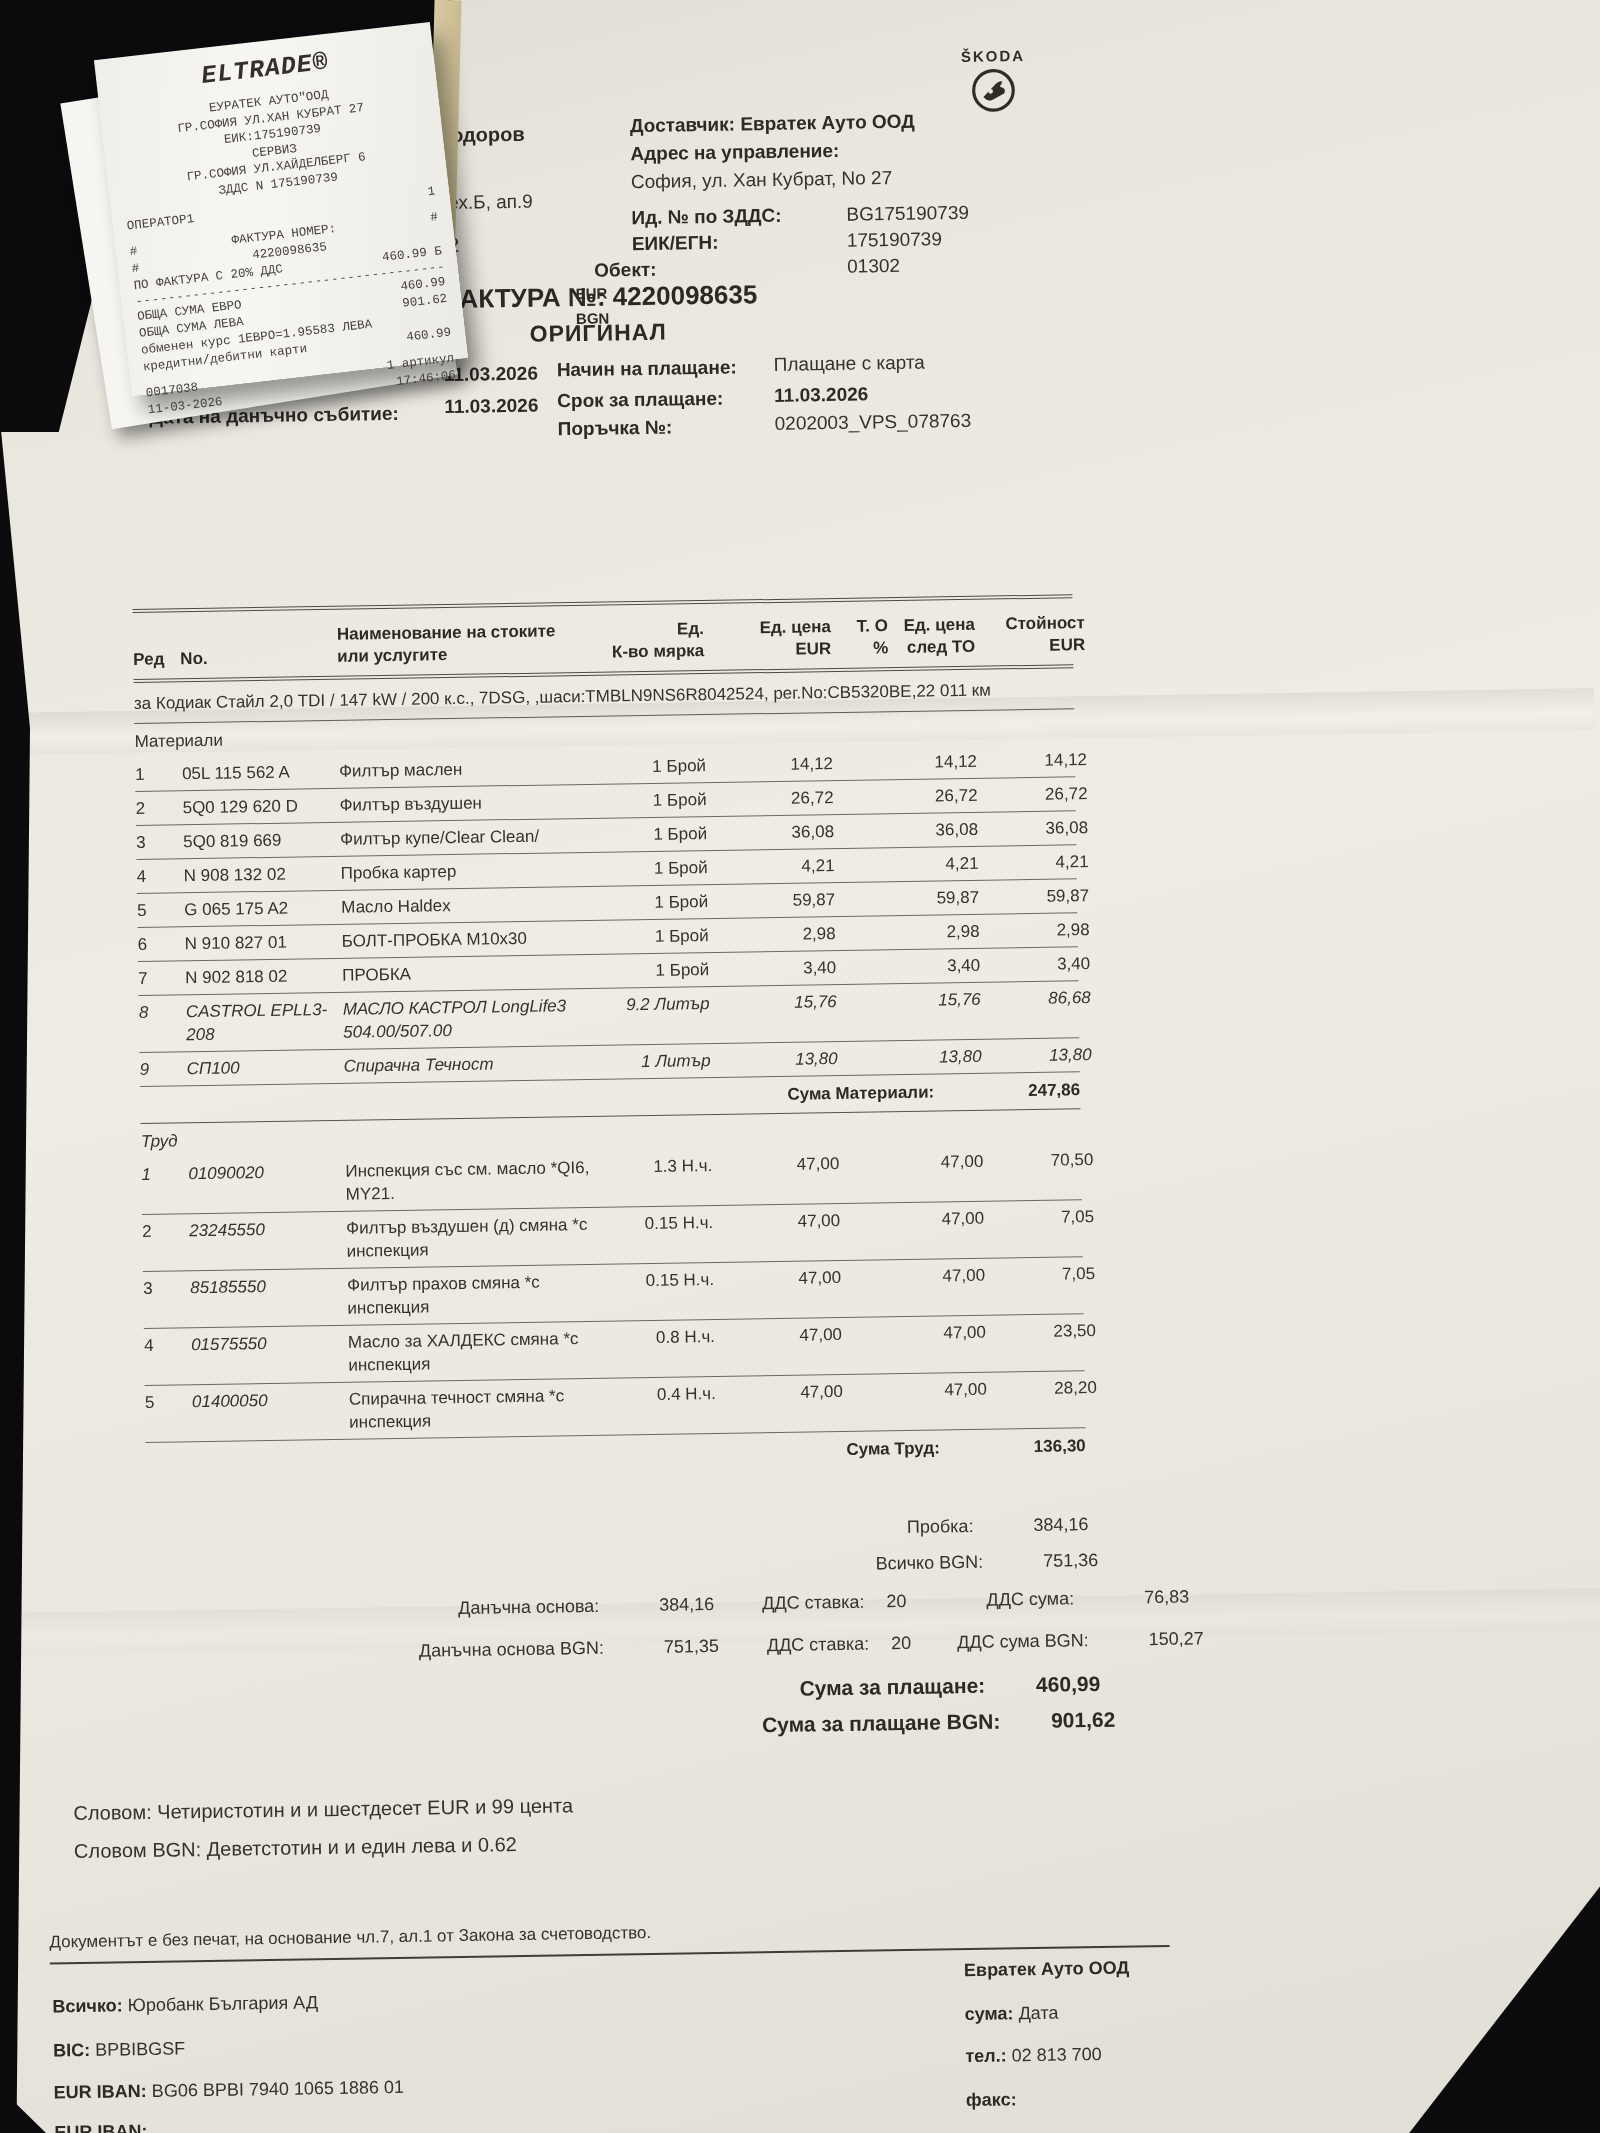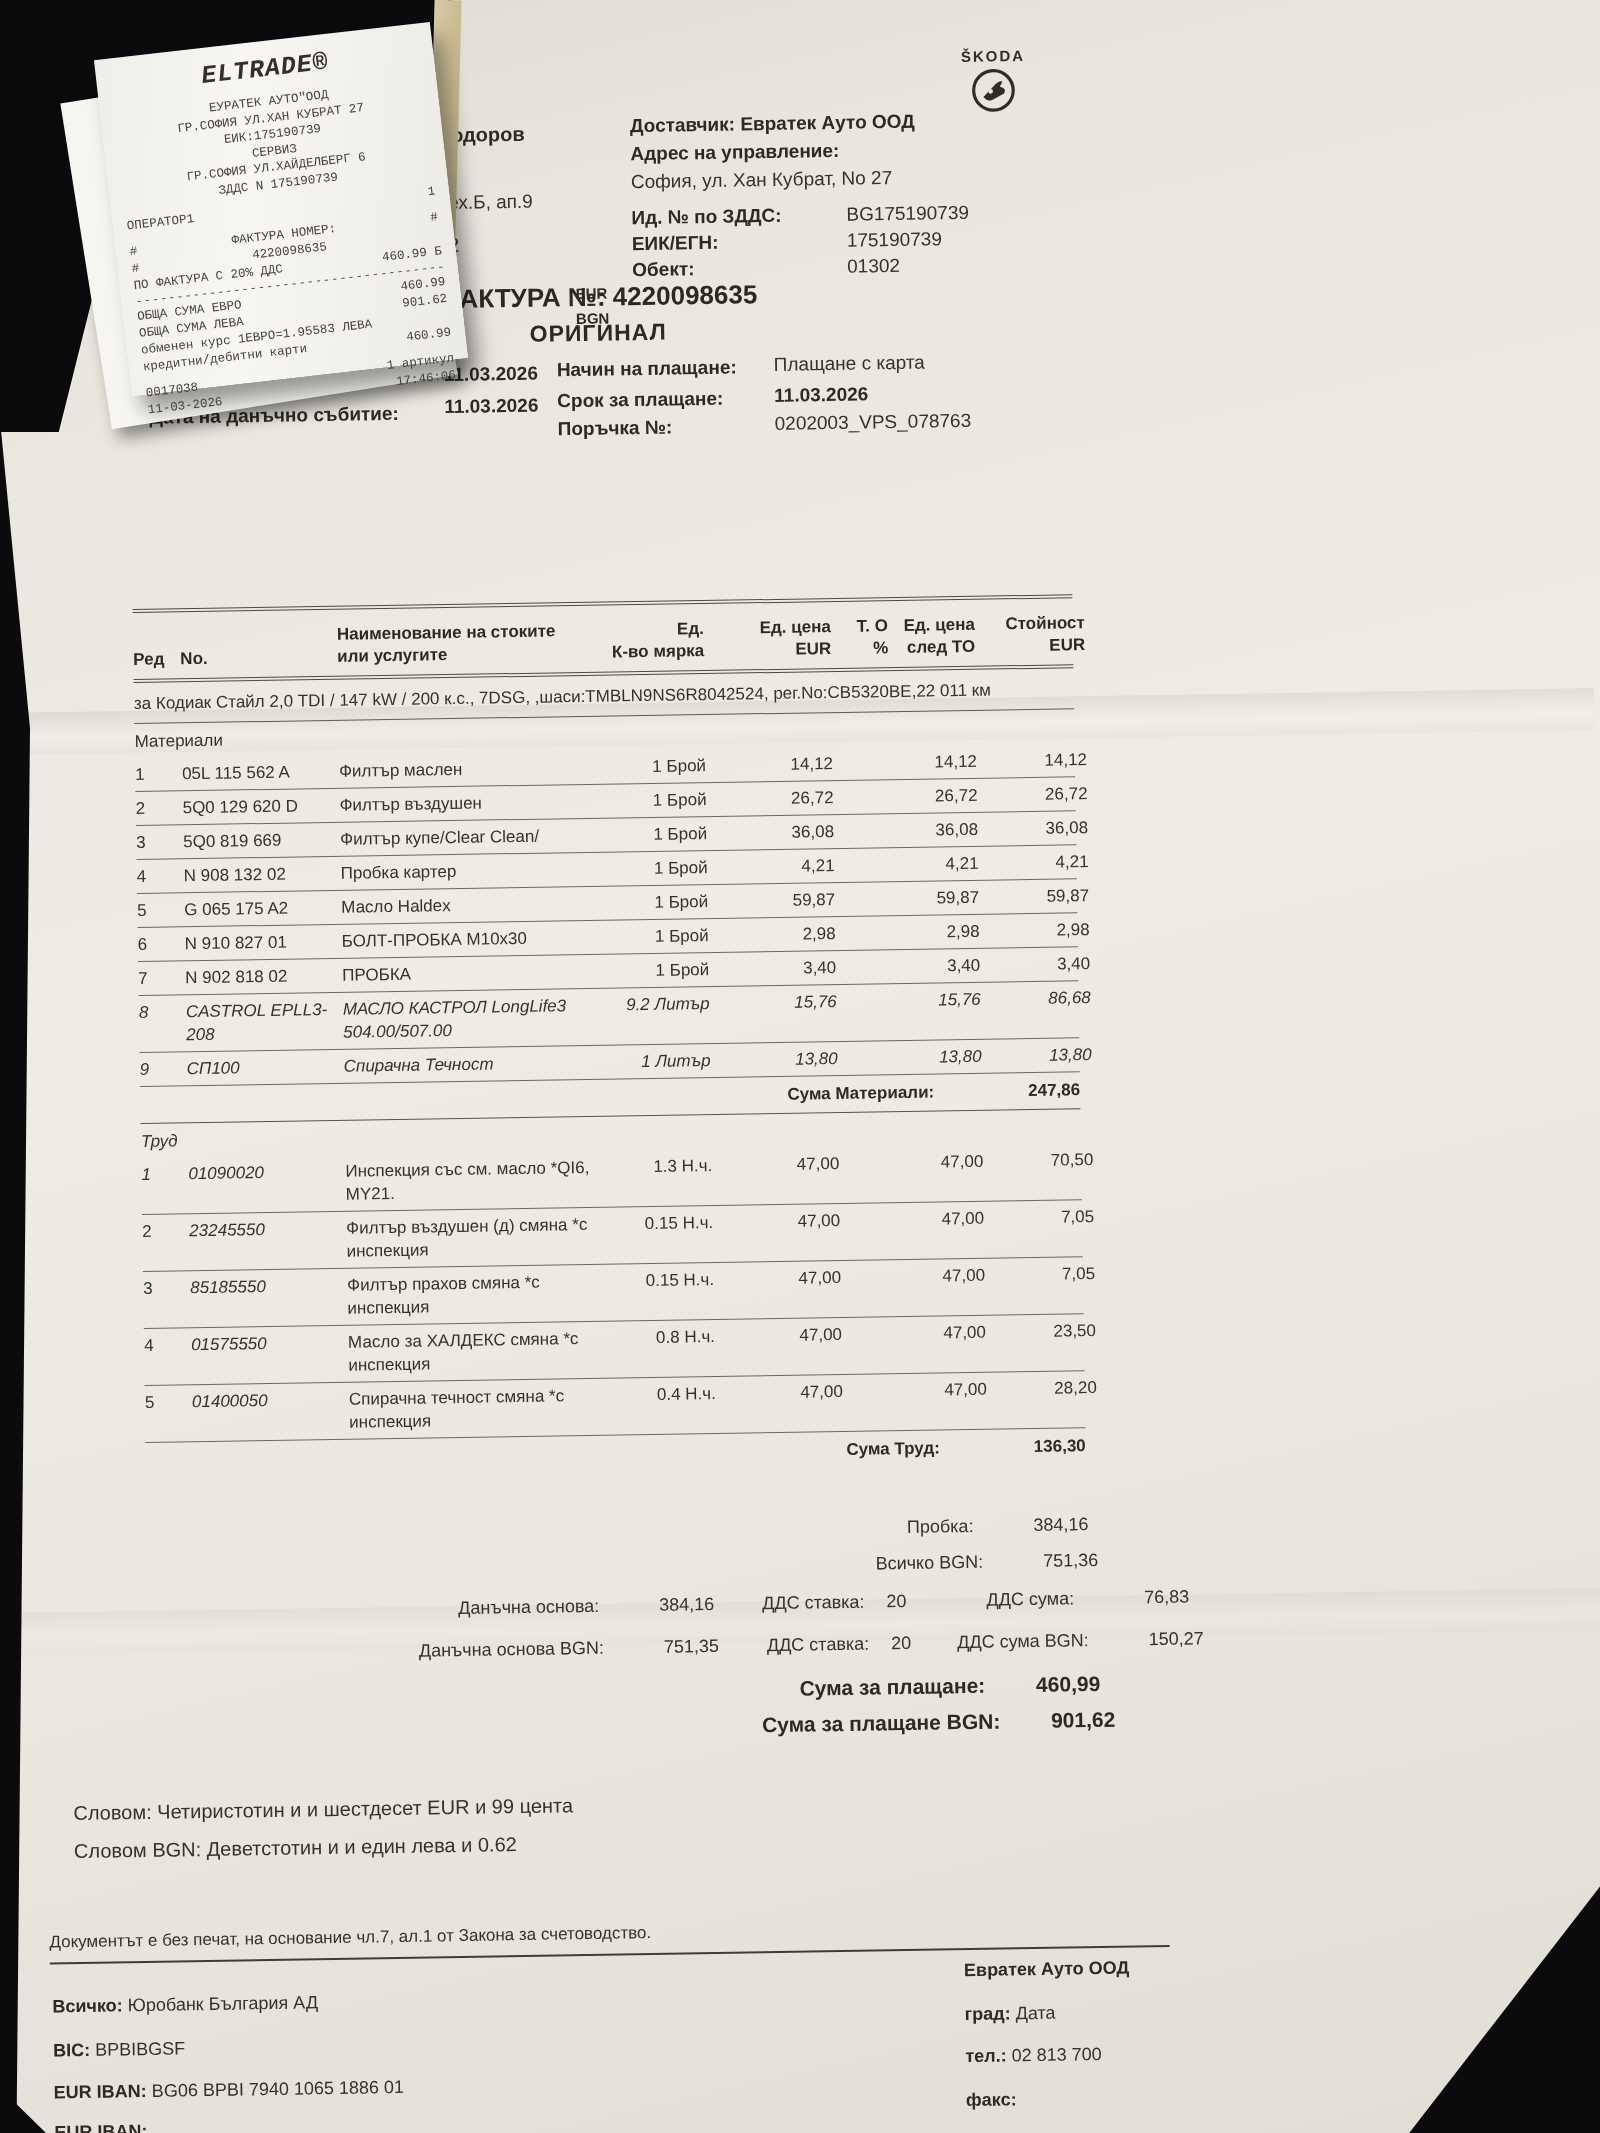--- a/index.html
+++ b/index.html
@@ -95,21 +95,21 @@
       <div class="abs b" style="left:588px;top:281px;font-size:15px">EUR</div>
       <div class="abs b" style="left:588px;top:306px;font-size:15px">BGN</div>
 
       <div class="sup-line b" style="left:645px;top:112px">Доставчик: Евратек Ауто ООД</div>
       <div class="sup-line b" style="left:645px;top:140px">Адрес на управление:</div>
       <div class="sup-line" style="left:645px;top:168px">София, ул. Хан Кубрат, No 27</div>
       <div class="sup-line b" style="left:645px;top:204px">Ид. № по ЗДДС:</div>
       <div class="sup-line" style="left:860px;top:204px">BG175190739</div>
       <div class="sup-line b" style="left:645px;top:230px">ЕИК/ЕГН:</div>
       <div class="sup-line" style="left:860px;top:230px">175190739</div>
-      <div class="sup-line b" style="left:645px;top:256px">Обект:</div>
+      <div class="sup-line b" style="left:607px;top:256px">Обект:</div>
       <div class="sup-line" style="left:860px;top:256px">01302</div>
 
       <div class="title">
         <div class="no">ФАКТУРА №: 4220098635</div>
         <div class="orig">ОРИГИНАЛ</div>
       </div>
 
       <div class="sup-line b" style="left:160px;top:368px">Дата:</div>
       <div class="sup-line b" style="left:160px;top:396px">Дата на данъчно събитие:</div>
       <div class="sup-line b" style="left:455px;top:358px">11.03.2026</div>
@@ -324,21 +324,21 @@
 
       <div class="words" style="top:1790px">Словом: Четиристотин и и шестдесет EUR и 99 цента</div>
       <div class="words" style="top:1828px">Словом BGN: Деветстотин и и един лева и 0.62</div>
 
       <div class="foot-note">Документът е без печат, на основание чл.7, ал.1 от Закона за счетоводство.</div>
       <div class="foot-line" style="left:38px;top:1984px"><span class="b">Всичко:</span> <span>Юробанк България АД</span></div>
       <div class="foot-line" style="left:38px;top:2028px"><span class="b">BIC:</span> <span>BPBIBGSF</span></div>
       <div class="foot-line" style="left:38px;top:2070px"><span class="b">EUR IBAN:</span> <span>BG06 BPBI 7940 1065 1886 01</span></div>
       <div class="foot-line b" style="left:38px;top:2110px">EUR IBAN:</div>
       <div class="foot-line b" style="left:950px;top:1962px">Евратек Ауто ООД</div>
-      <div class="foot-line" style="left:950px;top:2006px"><span class="b">град:</span> <span>Дата</span></div>
+      <div class="foot-line" style="left:950px;top:2006px"><span class="b">сума:</span> <span>Дата</span></div>
       <div class="foot-line" style="left:950px;top:2048px"><span class="b">тел.:</span> <span>02 813 700</span></div>
       <div class="foot-line b" style="left:950px;top:2092px">факс:</div>
     </div>
   </div>
 
   <div class="shade tl"></div>
   <div class="shade ls"></div>
   <div class="shade br"></div>
   <div class="shade bl"></div>
 

